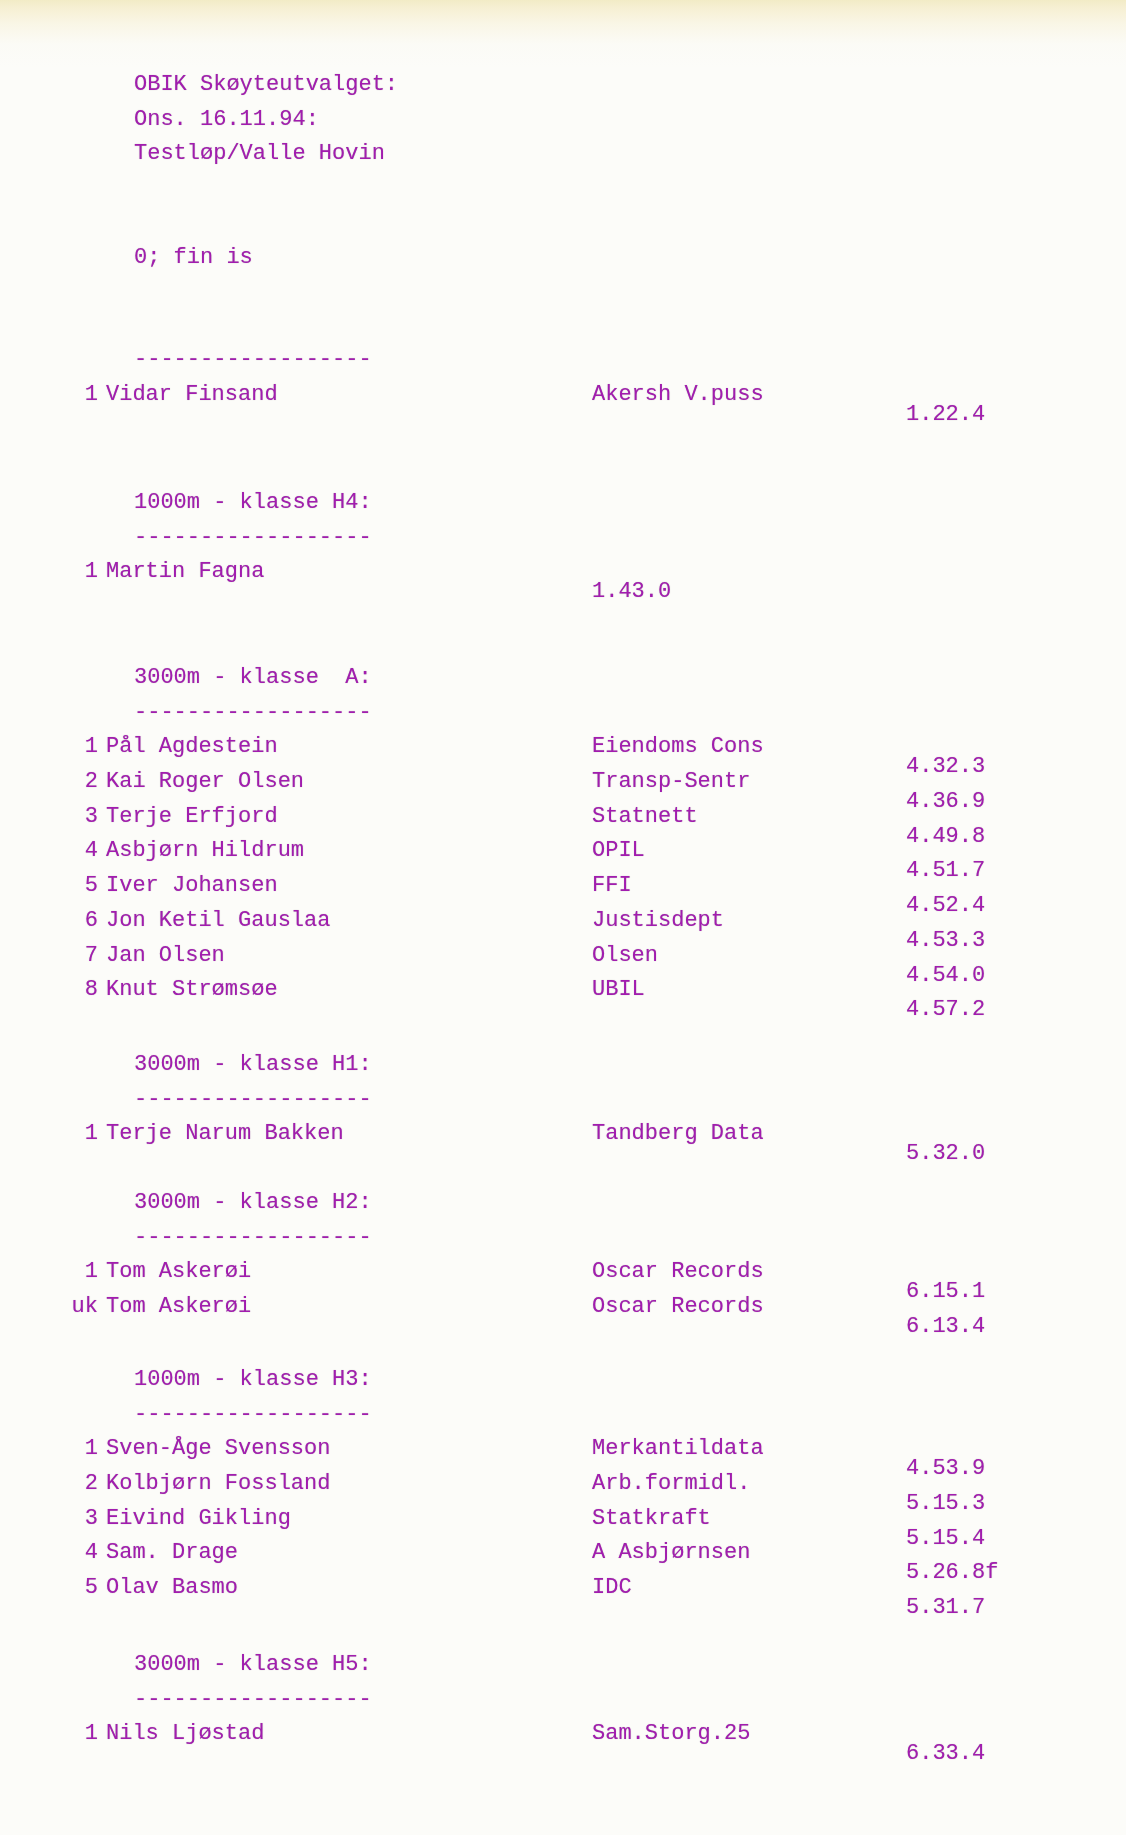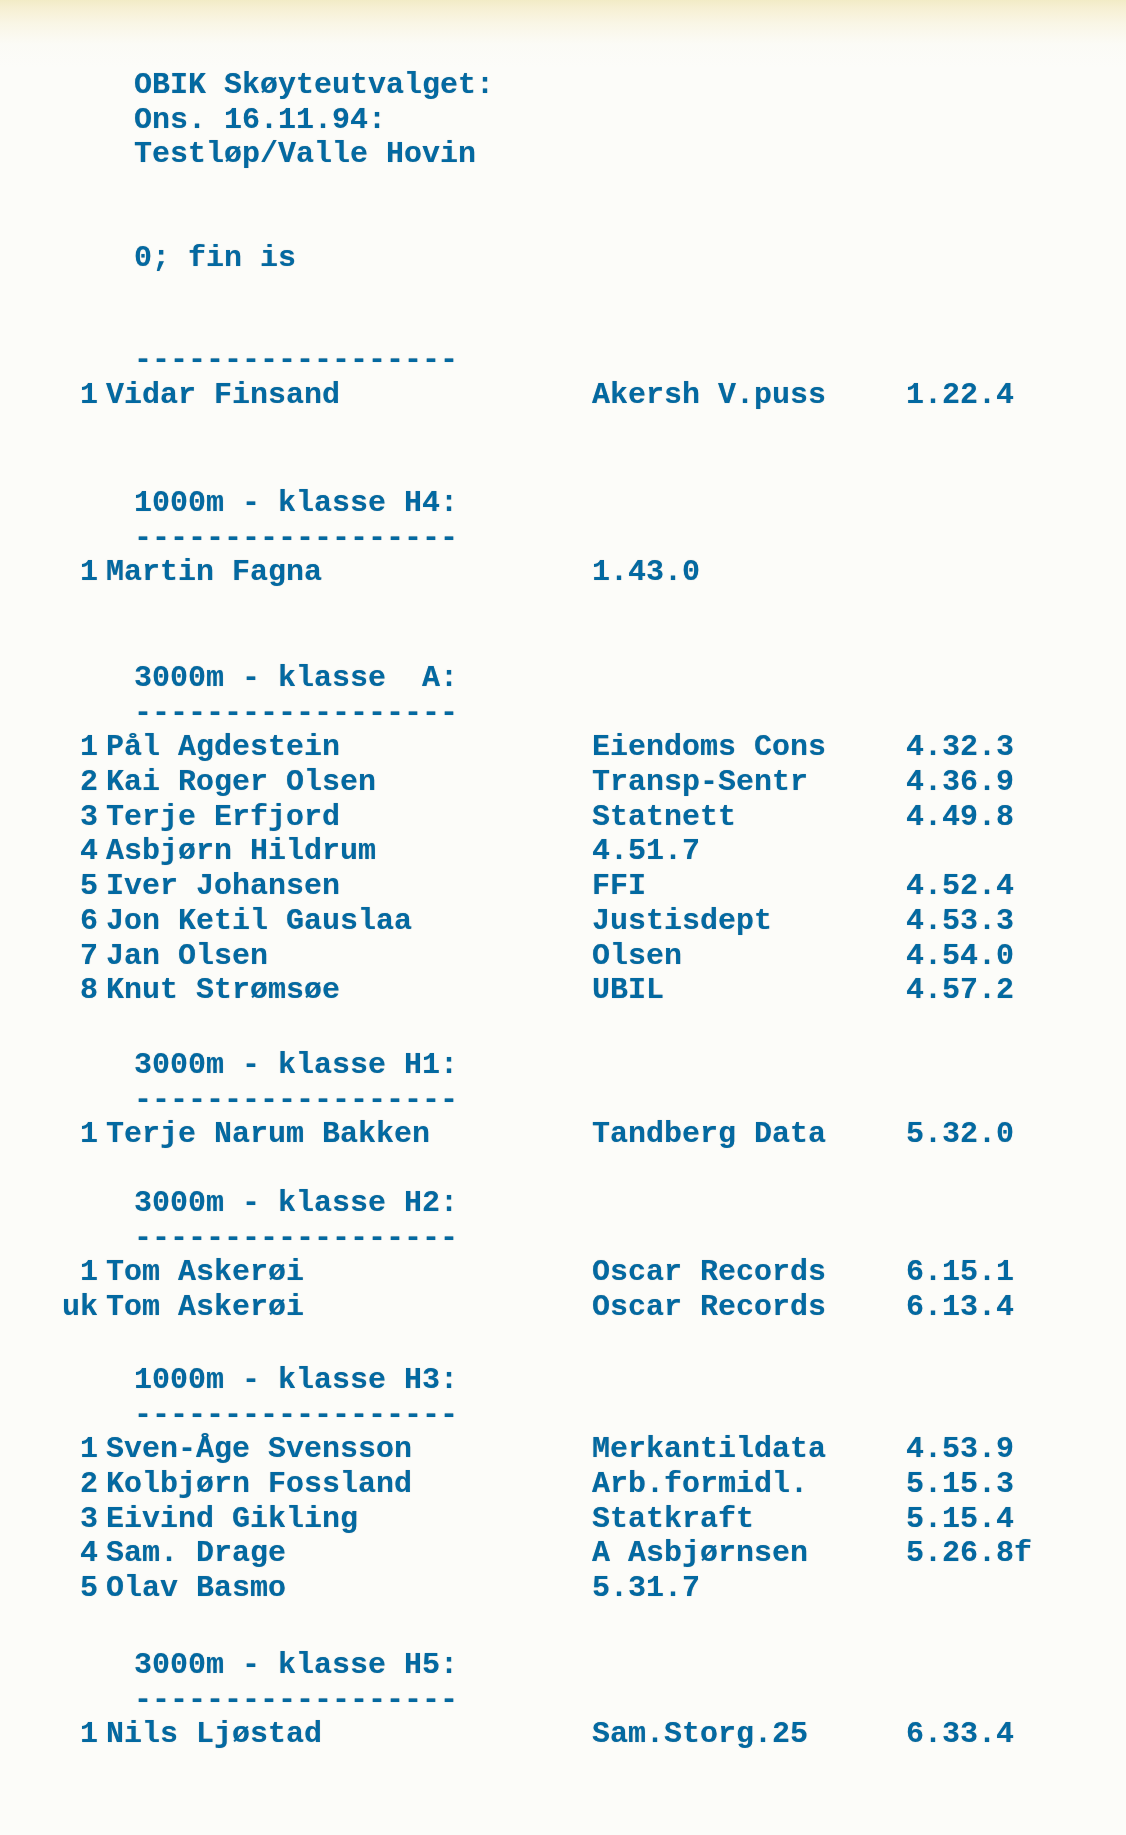--- a/index.html
+++ b/index.html
@@ -17,35 +17,35 @@
   .top-tint {
     position: absolute; top: 0; left: 0; right: 0; height: 70px;
     background: linear-gradient(180deg,
       #f2ebc6 0px, #f6efd2 7px,
       rgba(248,243,220,0.65) 24px,
       rgba(250,248,238,0.28) 44px,
       rgba(252,252,249,0) 68px);
     pointer-events: none;
   }
   .txt {
-    font-weight: 700;
-    font-size: 30px;
-    color: #0369a1;
+    font-weight: 400;
+    font-size: 22px;
+    color: #a21caf;
     text-shadow: 0 0 1px rgba(40,40,40,0.35);
   }
   .ln { height: 34.7px; line-height: 34.7px; white-space: pre; }
   .block { position: absolute; left: 134px; }
   .note-block { position: absolute; left: 134px; }
   .sec { position: absolute; left: 62px; }
   .sec-title, .sec-divider { padding-left: 72px; }
   .row { display: flex; }
   .rank { display: inline-block; width: 36px; text-align: right; }
   .name { display: inline-block; margin-left: 8px; width: 486px; }
   .club { display: inline-block; width: 314px; }
-  .time { display: inline-block; }
+  .time { display: inline-block; margin-top: 20px; }
 </style>
 </head>
 <body>
 
 <div class="paper txt">
   <div class="top-tint"></div>
 
   <div class="block" style="top:68px">
     <div class="ln">OBIK Skøyteutvalget:</div>
     <div class="ln">Ons. 16.11.94:</div>
@@ -77,21 +77,21 @@
     <div class="ln row">
       <span class="rank">1</span><span class="name">Pål Agdestein</span><span class="club">Eiendoms Cons</span><span class="time">4.32.3</span>
     </div>
     <div class="ln row">
       <span class="rank">2</span><span class="name">Kai Roger Olsen</span><span class="club">Transp-Sentr</span><span class="time">4.36.9</span>
     </div>
     <div class="ln row">
       <span class="rank">3</span><span class="name">Terje Erfjord</span><span class="club">Statnett</span><span class="time">4.49.8</span>
     </div>
     <div class="ln row">
-      <span class="rank">4</span><span class="name">Asbjørn Hildrum</span><span class="time">4.51.7</span>
+      <span class="rank">4</span><span class="name">Asbjørn Hildrum</span><span class="club">OPIL</span><span class="time">4.51.7</span>
     </div>
     <div class="ln row">
       <span class="rank">5</span><span class="name">Iver Johansen</span><span class="club">FFI</span><span class="time">4.52.4</span>
     </div>
     <div class="ln row">
       <span class="rank">6</span><span class="name">Jon Ketil Gauslaa</span><span class="club">Justisdept</span><span class="time">4.53.3</span>
     </div>
     <div class="ln row">
       <span class="rank">7</span><span class="name">Jan Olsen</span><span class="club">Olsen</span><span class="time">4.54.0</span>
     </div>
@@ -128,21 +128,21 @@
     <div class="ln row">
       <span class="rank">2</span><span class="name">Kolbjørn Fossland</span><span class="club">Arb.formidl.</span><span class="time">5.15.3</span>
     </div>
     <div class="ln row">
       <span class="rank">3</span><span class="name">Eivind Gikling</span><span class="club">Statkraft</span><span class="time">5.15.4</span>
     </div>
     <div class="ln row">
       <span class="rank">4</span><span class="name">Sam. Drage</span><span class="club">A Asbjørnsen</span><span class="time">5.26.8f</span>
     </div>
     <div class="ln row">
-      <span class="rank">5</span><span class="name">Olav Basmo</span><span class="time">5.31.7</span>
+      <span class="rank">5</span><span class="name">Olav Basmo</span><span class="club">IDC</span><span class="time">5.31.7</span>
     </div>
   </div>
 
   <div class="sec" style="top:1648px">
     <div class="ln sec-title">3000m - klasse H5:</div>
     <div class="ln sec-divider">------------------</div>
     <div class="ln row">
       <span class="rank">1</span><span class="name">Nils Ljøstad</span><span class="club">Sam.Storg.25</span><span class="time">6.33.4</span>
     </div>
   </div>

